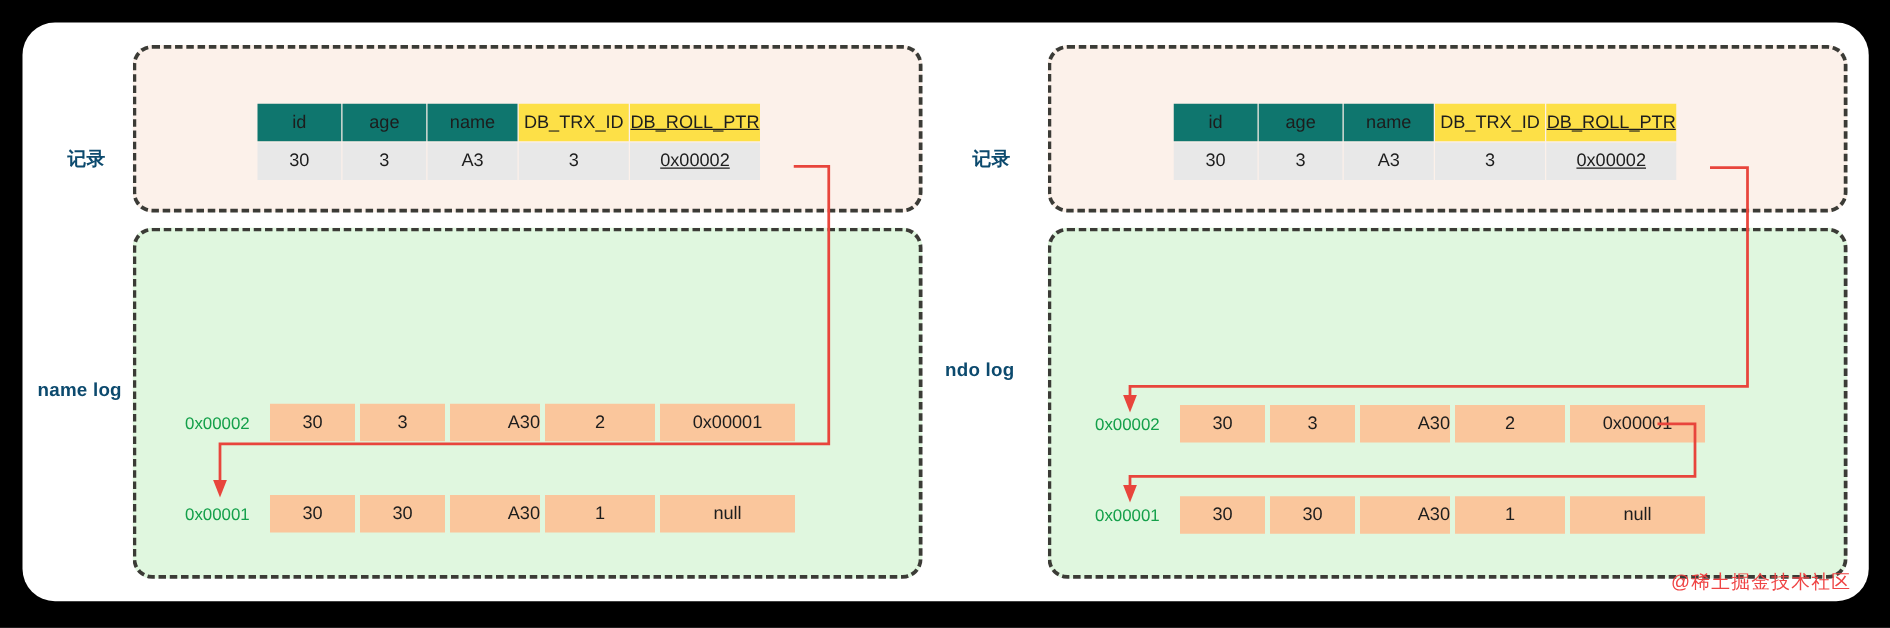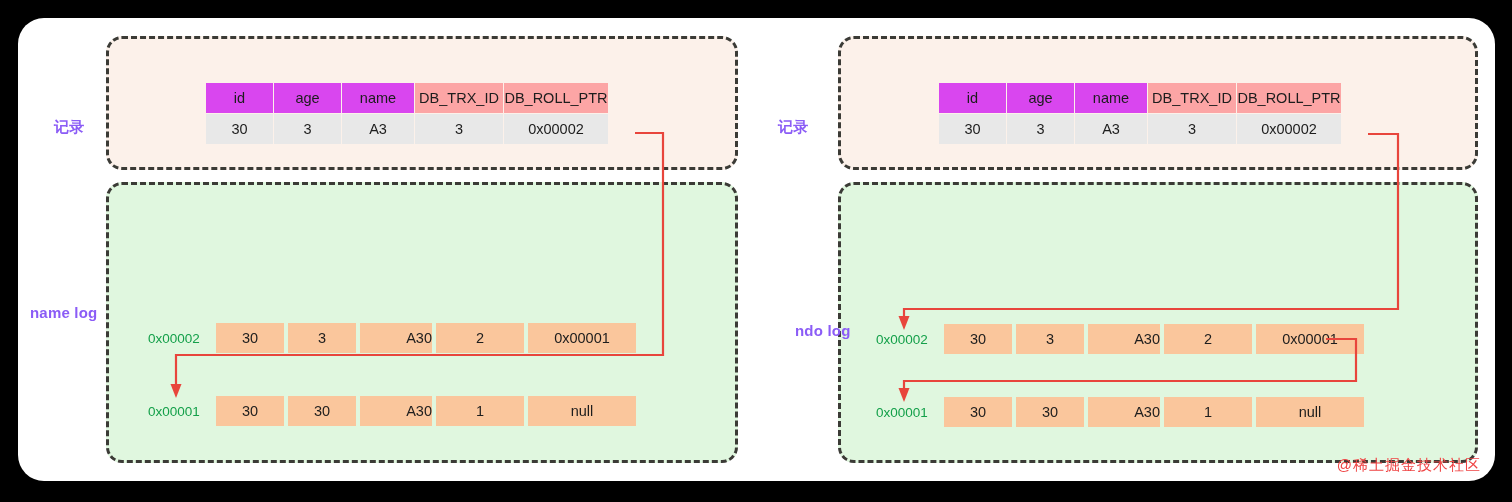--- a/index.html
+++ b/index.html
@@ -38,30 +38,30 @@
     top: 0;
     width: 738px;
     height: 463px;
   }
   .panel-left  { left: 0px; }
   .panel-right { left: 720px; }
 
   
   .sec-label {
     position: absolute;
-    color: #8b5cf6;
+    color: #0c4a6e;
     font-weight: bold;
     font-size: 15px;
     letter-spacing: 0.2px;
     white-space: nowrap;
   }
   .sec-label-record { left: 36px; top: 100px; }
   .sec-label-undo   { left: 12px; top: 286px; }
   .panel-right .sec-label-record { left: 40px;  top: 100px; }
-  .panel-right .sec-label-undo   { left: 18px;  top: 304px; margin-left: 39px; }
+  .panel-right .sec-label-undo   { left: 18px;  top: 270px; }
 
   
   .dbox {
     position: absolute;
     border: 3px dashed #3b3b36;
     border-radius: 16px;
     box-sizing: border-box;
   }
   .dbox-record {
     left: 88px;
@@ -96,24 +96,24 @@
     color: #1d1d1d;
     padding: 0;
     height: 30px;
     vertical-align: middle;
     font-family: "Liberation Sans", "DejaVu Sans", sans-serif;
   }
   .rec-table .w-id    { width: 67px; }
   .rec-table .w-age   { width: 67px; }
   .rec-table .w-name  { width: 72px; }
   .rec-table .w-trx   { width: 88px; }
-  .rec-table .w-ptr   { width: 104px; }
-
-  .th-green { background: #d946ef; }
-  .th-gray  { background: #fca5a5; }
+  .rec-table .w-ptr   { width: 104px; text-decoration: underline; }
+
+  .th-green { background: #0f766e; }
+  .th-gray  { background: #fde047; }
   .td-val   { background: #e8e8e8; }
 
   
   .undo-row {
     position: absolute;
     display: flex;
     align-items: center;
   }
   .undo-row-1 { left: 130px; top: 305px; }
   .undo-row-2 { left: 130px; top: 378px; }

